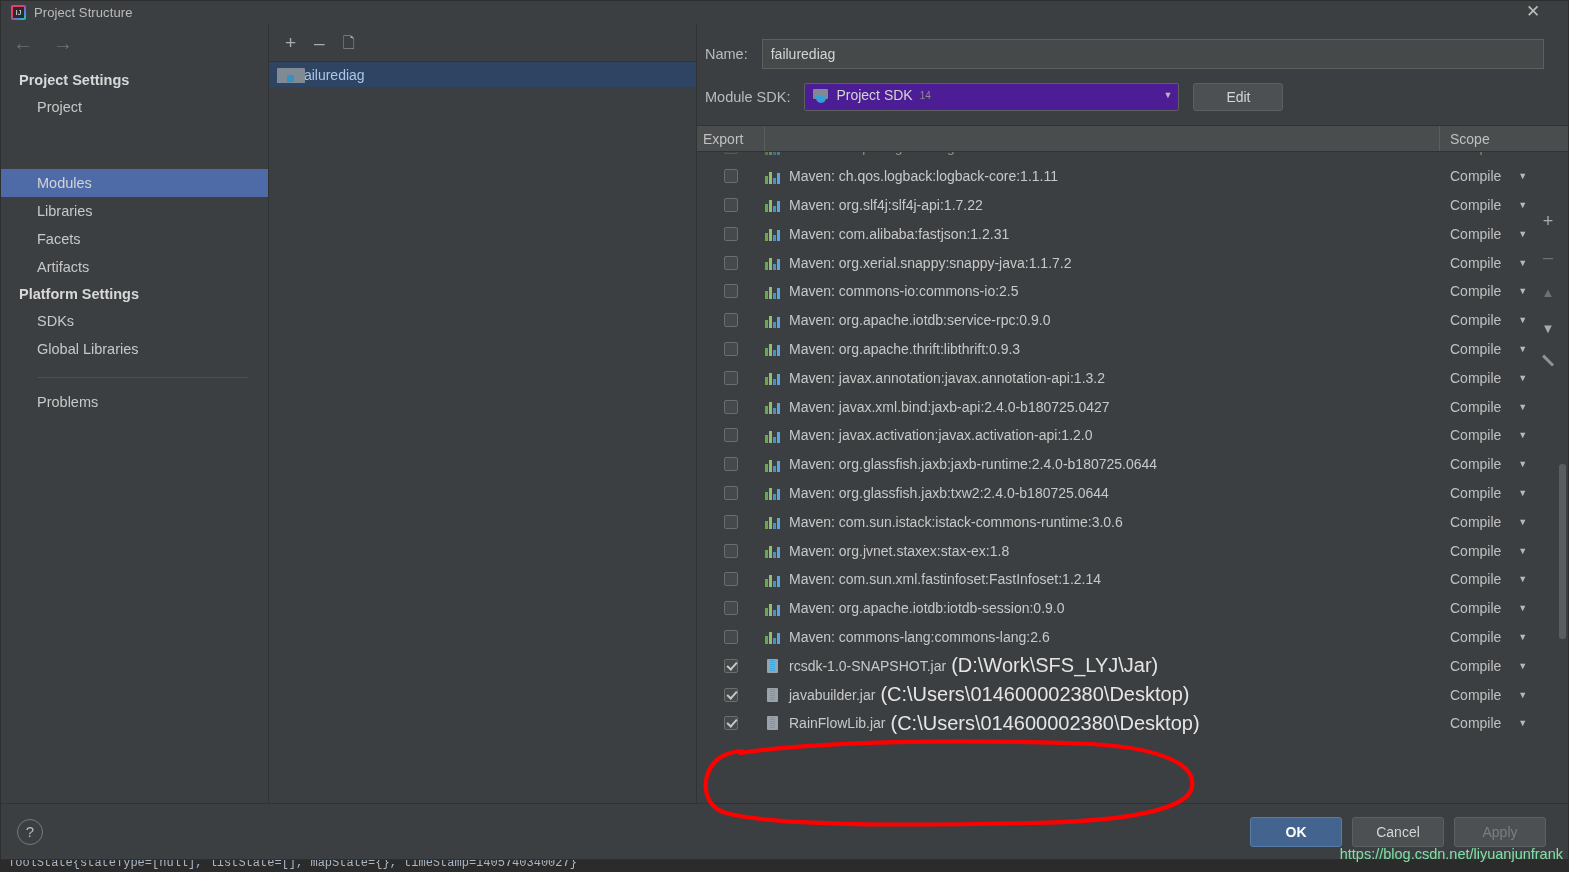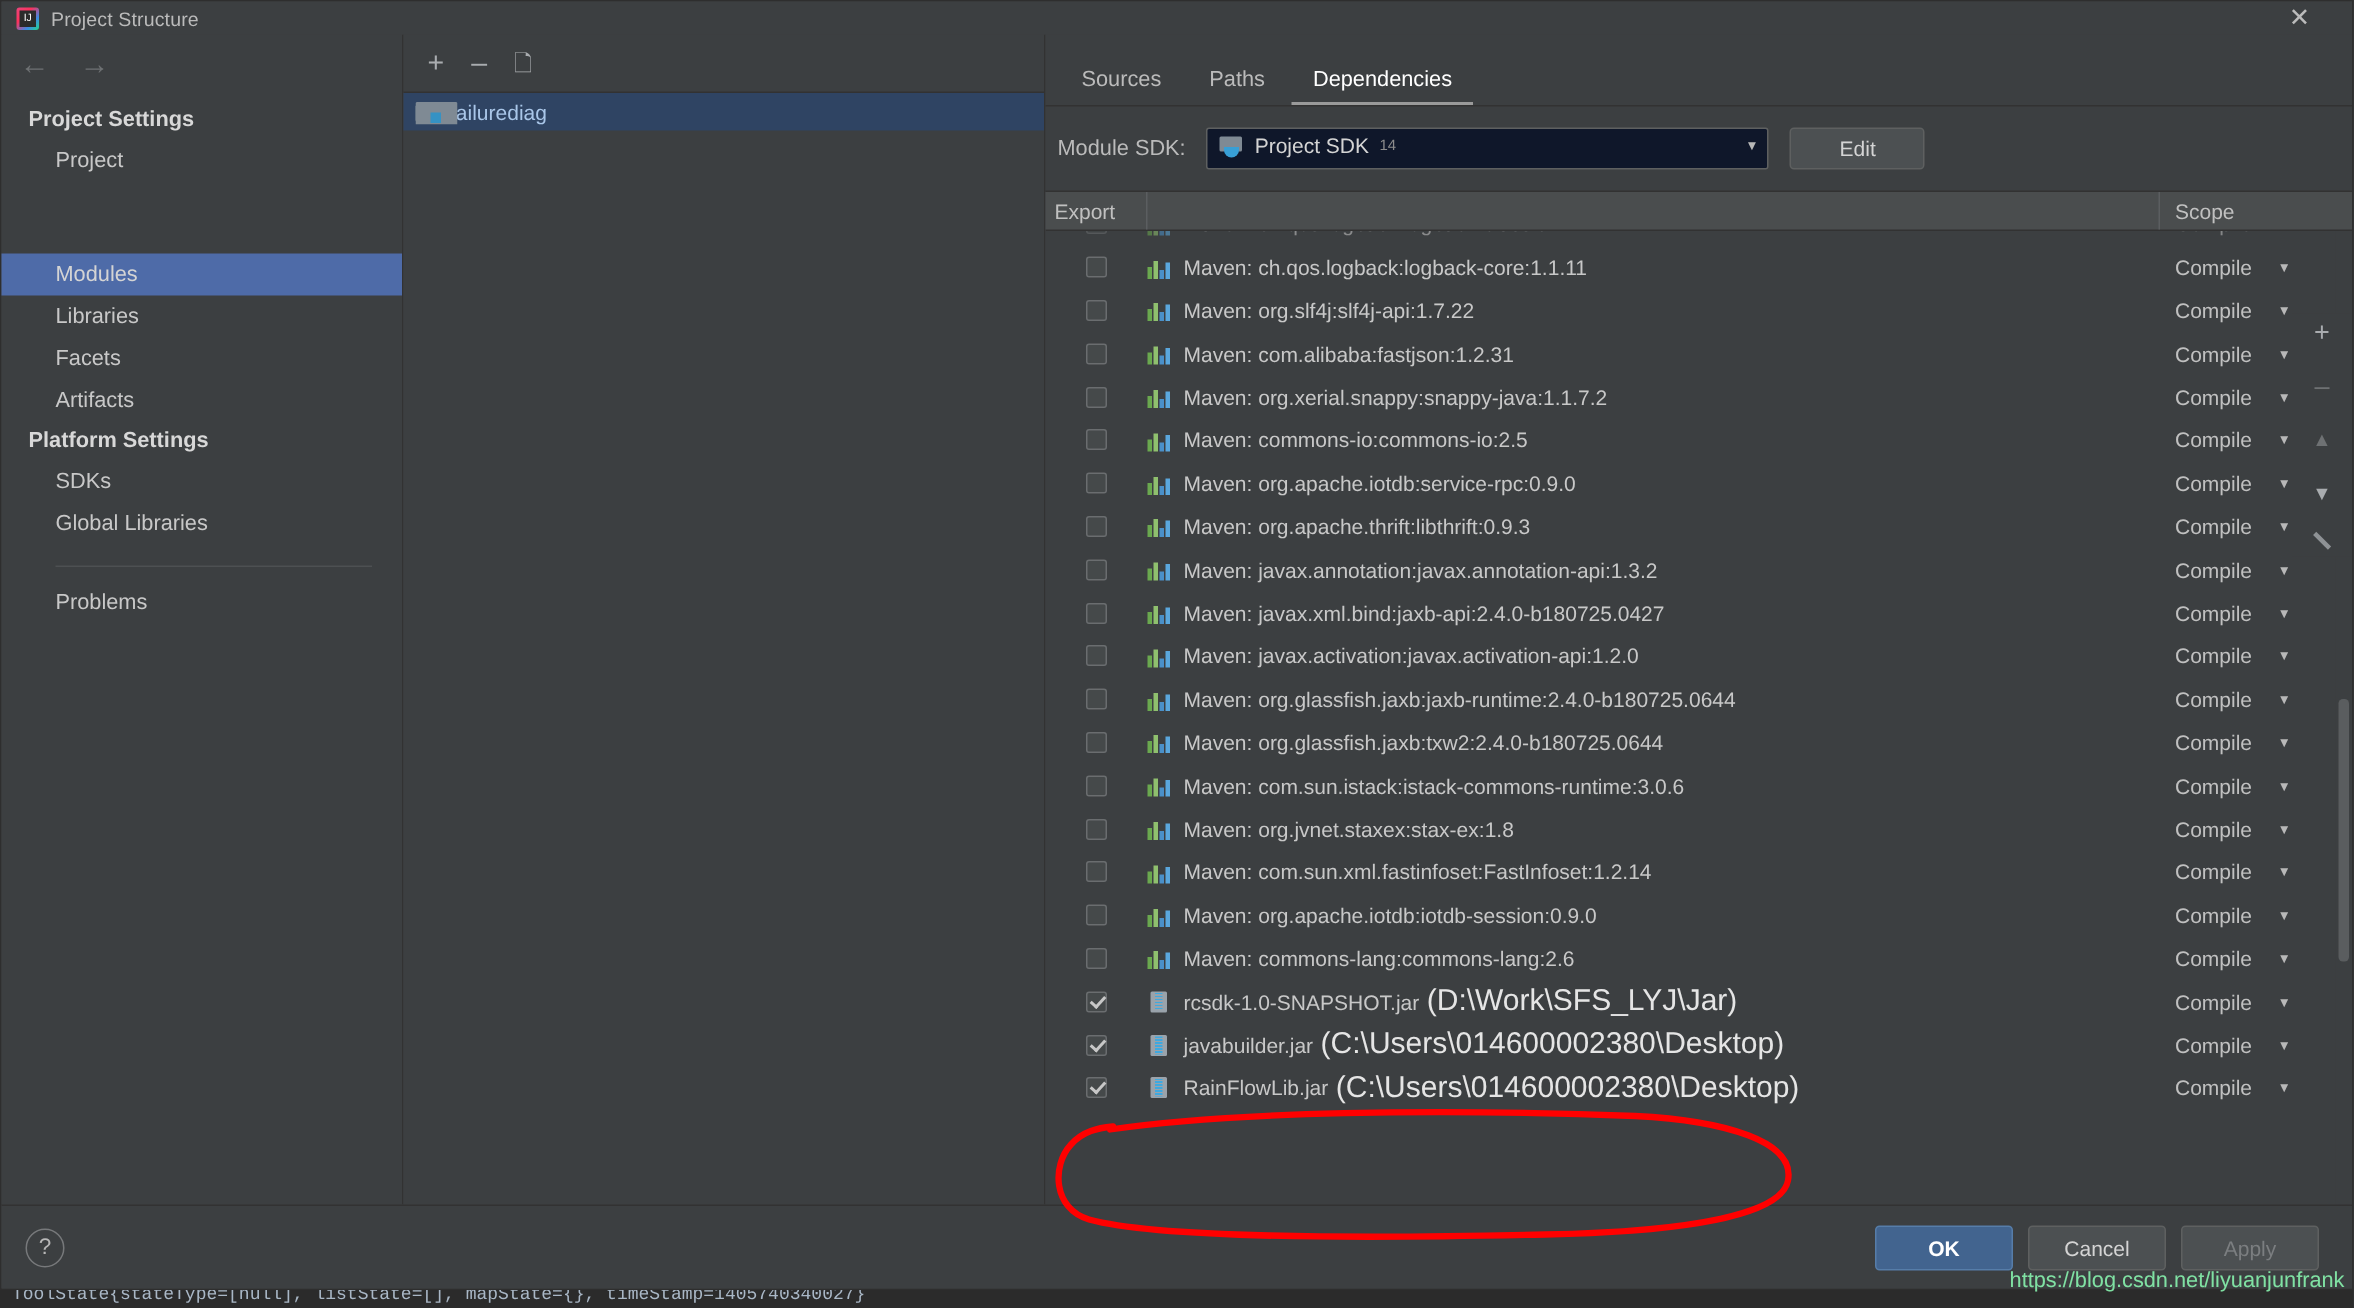--- a/index.html
+++ b/index.html
@@ -284,21 +284,21 @@
     display: flex;
     align-items: center;
     gap: 14px;
     padding: 14px 0 0 8px;
     flex: 0 0 auto;
   }
   .sdk-label { color: #bbbbbb; font-size: 14.5px; }
   .sdk-combo {
     width: 375px;
     height: 28px;
-    background: #0f172a;
+    background: #4c1d95;
     border: 1px solid #5e6060;
     border-radius: 2px;
     display: flex;
     align-items: center;
     padding: 0 6px 4px 8px;
     gap: 7px;
     cursor: default;
   }
   .sdk-combo .label { color: #d4d4d4; font-size: 14px; }
   .sdk-combo .ver { color: #8c8c8c; font-size: 10px; }
@@ -656,26 +656,25 @@
               <span class="body"></span>
               <span class="badge"></span>
           </span>
           <span class="module-name">failurediag</span>
         </div>
       </div>
     </div>
 
     <div class="content">
 
-
-      <div class="tabs">
-        <div class="tab">Sources</div>
-        <div class="tab">Paths</div>
-        <div class="tab active">Dependencies</div>
+      <div class="name-row">
+        <span class="name-label">Name:</span>
+        <input class="name-input" type="text" value="failurediag" style="">
       </div>
+
 
       <div class="sdk-row">
         <span class="sdk-label">Module SDK:</span>
         <div class="sdk-combo">
           <span class="jdk-icon">
             <span class="body"></span>
               <span class="cup"></span>
           </span>
           <span class="label">Project SDK</span>
           <span class="ver">14</span>

